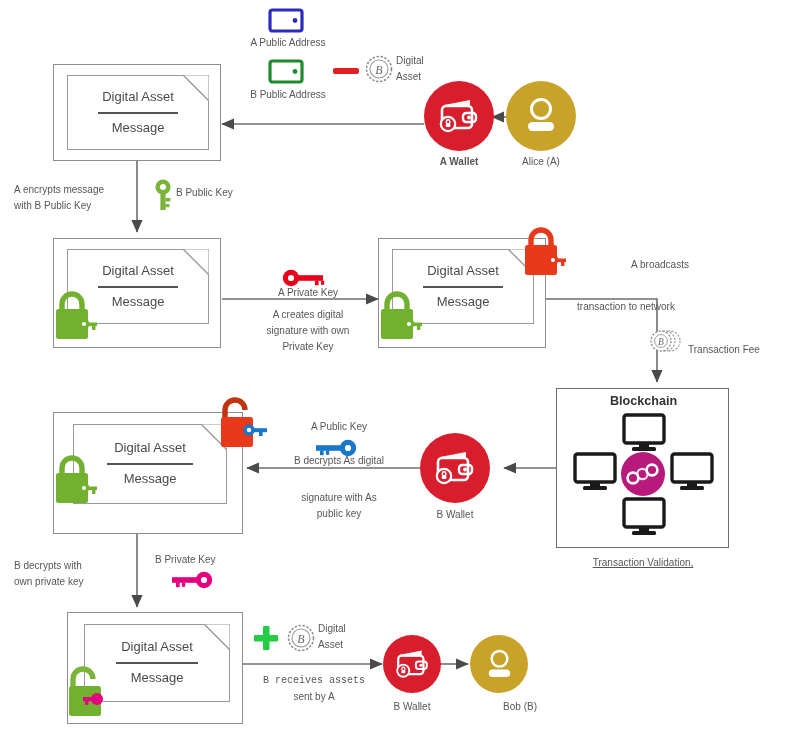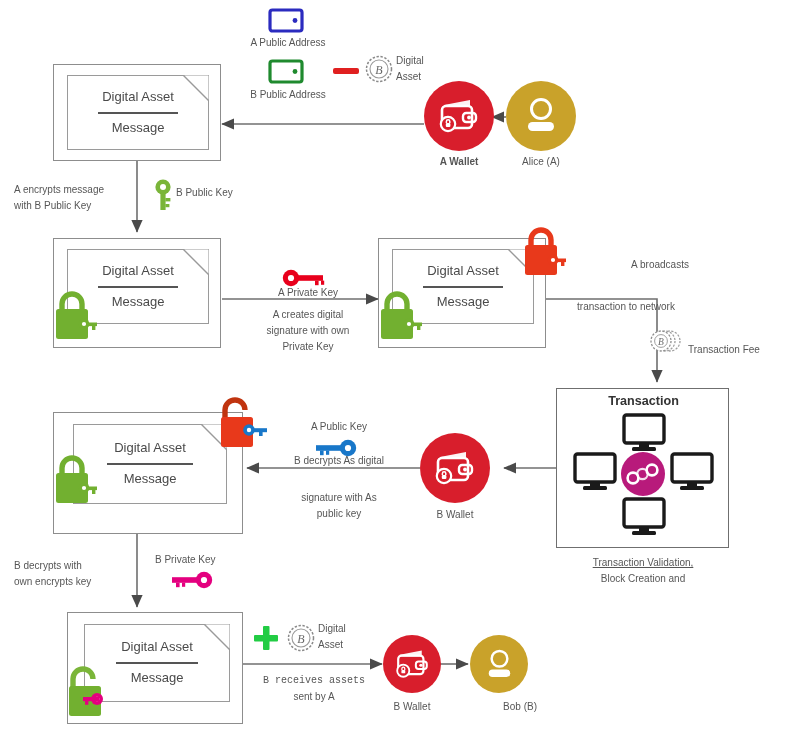--- a/index.html
+++ b/index.html
@@ -247,21 +247,21 @@
       <circle cx="22" cy="15" r="10" fill="none" stroke="#9e9e9e" stroke-width="1.3" stroke-dasharray="2.2 1.5"></circle>
       <circle cx="17" cy="15" r="10" fill="#fff" stroke="#9e9e9e" stroke-width="1.3" stroke-dasharray="2.2 1.5"></circle>
       <circle cx="13" cy="15" r="10" fill="#fff" stroke="#8f8f8f" stroke-width="1.3" stroke-dasharray="2.2 1.5"></circle>
       <circle cx="13" cy="15" r="6.4" fill="none" stroke="#9e9e9e" stroke-width="1"></circle>
       <text x="13" y="19" font-size="9.5" font-family="Liberation Serif, serif" font-style="italic" text-anchor="middle" fill="#6a6a6a">B</text>
     </svg>
   </div>
   <div class="cap" style="left:688px;top:343px;">Transaction Fee</div>
 
   <div class="bcbox" style="left:556px;top:388px;width:173px;height:160px;">
-    <div class="cap c bold" style="left:0;top:4px;width:173px;font-size:12.6px;">Transaction</div>
+    <div class="cap c bold" style="left:0;top:4px;width:173px;font-size:12.6px;">Blockchain</div>
 
     <div class="monitor" style="left:63px;top:24px;">
       <svg width="48" height="40" viewBox="0 0 48 40">
         <rect x="4" y="2" width="40" height="28" rx="2.5" fill="#fff" stroke="#1a1a1a" stroke-width="3.4"></rect>
         <rect x="19" y="30" width="10" height="5" fill="#1a1a1a"></rect>
         <rect x="12" y="34" width="24" height="4" rx="1.5" fill="#1a1a1a"></rect>
       </svg>
     </div>
 
     <div class="monitor" style="left:14px;top:63px;">
@@ -291,21 +291,20 @@
     <div class="abs" style="left:63px;top:62px;">
       <svg width="46" height="46" viewBox="0 0 46 46">
         <circle cx="23" cy="23" r="22" fill="#B81A7B"></circle>
         <circle cx="13" cy="27" r="5.4" fill="none" stroke="#fff" stroke-width="2.6"></circle>
         <circle cx="32" cy="19" r="5.4" fill="none" stroke="#fff" stroke-width="2.6"></circle>
         <circle cx="22.5" cy="23" r="5.2" fill="none" stroke="#fff" stroke-width="2.2" opacity="0.85"></circle>
       </svg>
     </div>
   </div>
   <div class="cap c" style="left:553px;top:556px;width:180px;text-decoration:underline;">Transaction Validation,</div>
-  <div class="cap c" style="left:553px;top:572px;width:180px;">Block Creation and</div>
 
   <div class="circ" style="left:420px;top:433px;width:70px;height:70px;background:#D81E2C;">
     <svg width="44" height="40" viewBox="0 0 44 40">
       <path d="M7,9 L33,4 L33,11 L7,11 Z" fill="#fff" opacity="0.95"></path>
       <rect x="5" y="10" width="30" height="22" rx="4" fill="none" stroke="#fff" stroke-width="2.6"></rect>
       <rect x="26" y="17" width="13" height="9" rx="3.2" fill="none" stroke="#fff" stroke-width="2.4"></rect>
       <circle cx="32" cy="21.5" r="1.9" fill="#fff"></circle>
       <circle cx="11" cy="28" r="7.2" fill="#D81E2C" stroke="#fff" stroke-width="2.2"></circle>
       <rect x="8.8" y="27" width="4.6" height="4" rx="1" fill="#fff"></rect>
       <path d="M9.4,27 v-1.6 a1.7,1.7 0 0 1 3.4,0 V27" fill="none" stroke="#fff" stroke-width="1.5"></path>
@@ -357,21 +356,21 @@
       <path d="M12,22 v-8 a10,10 0 0 1 20,0" fill="none" stroke="#C0340F" stroke-width="5.4" transform="translate(-2,0)"></path>
       <rect x="6" y="21" width="32" height="30" rx="2.5" fill="#E8391B"></rect>
       <circle cx="34" cy="34" r="5.8" fill="#1877C9"></circle>
       <circle cx="34" cy="34" r="2.2" fill="#fff"></circle>
       <rect x="38" y="32.2" width="14" height="4" fill="#1877C9"></rect>
       <rect x="44" y="36" width="3.6" height="4" fill="#1877C9"></rect>
     </svg>
   </div>
 
   <div class="cap" style="left:14px;top:559px;">B decrypts with</div>
-  <div class="cap" style="left:14px;top:575px;">own encrypts key</div>
+  <div class="cap" style="left:14px;top:575px;">own private key</div>
   <div class="cap" style="left:155px;top:553px;">B Private Key</div>
   <div class="abs" style="left:168px;top:570px;">
     <svg width="46" height="20" viewBox="0 0 46 20">
       <circle cx="36" cy="10" r="8.2" fill="#E4007F"></circle>
       <circle cx="36" cy="10" r="3.1" fill="#fff"></circle>
       <rect x="4" y="7.2" width="26" height="5.6" fill="#E4007F"></rect>
       <rect x="8" y="12.6" width="3.6" height="4.6" fill="#E4007F"></rect>
       <rect x="14" y="12.6" width="3.2" height="4.2" fill="#E4007F"></rect>
     </svg>
   </div>

